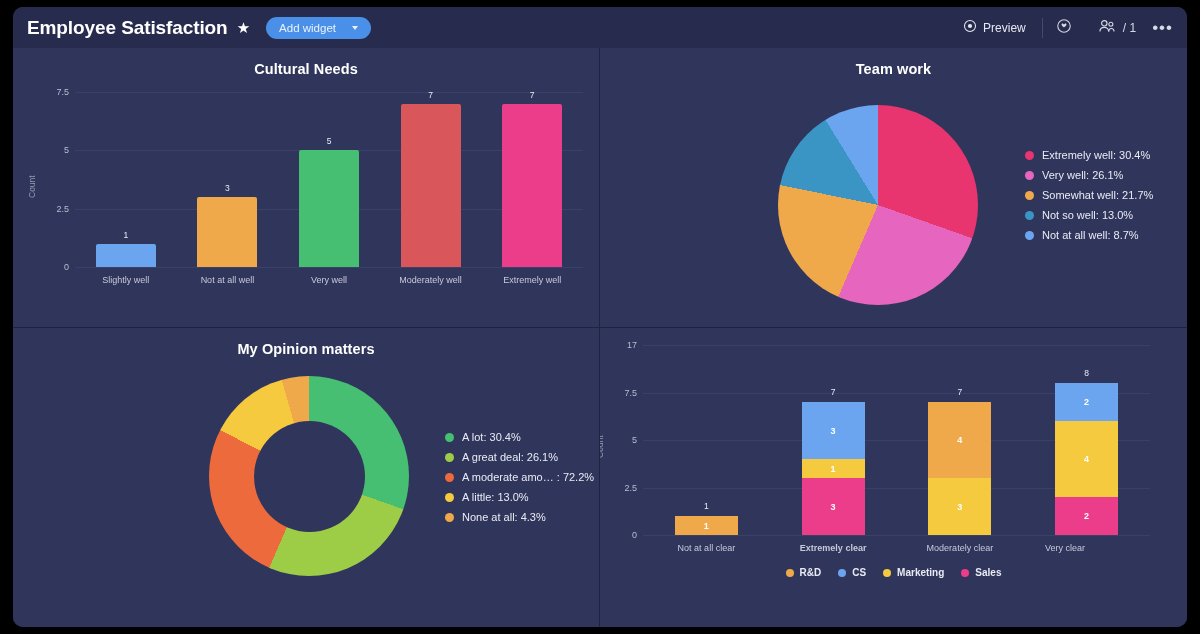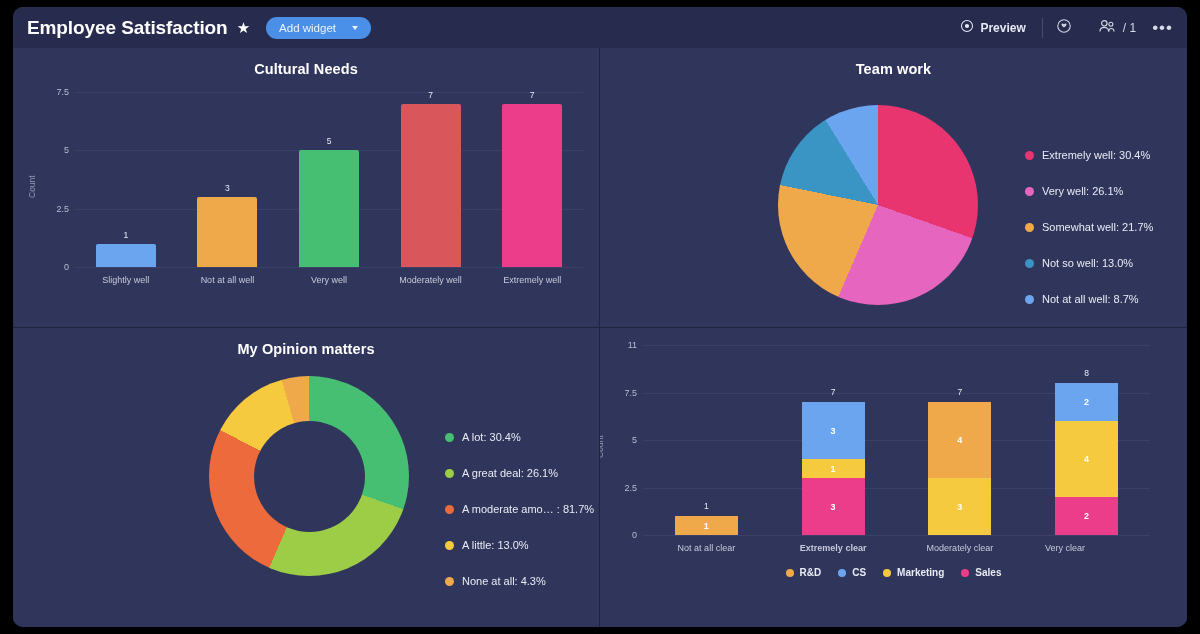--- a/index.html
+++ b/index.html
@@ -70,21 +70,20 @@
     margin-left: auto;
     display: flex;
     align-items: center;
     height: 100%;
   }
   .preview-btn {
     display: flex; align-items: center; gap: 6px;
     color: #e6e8f2; font-size: 12px;
     cursor: pointer;
     padding-right: 16px;
-    font-weight: bold;
   }
   .hdr-divider {
     width: 1px; height: 20px; background: #454a70;
   }
   .hdr-icon-group {
     display: flex; align-items: center; gap: 4px;
     padding: 0 13px;
     color: #d6d9e6;
     cursor: pointer;
   }
@@ -168,21 +167,21 @@
     text-align: center;
     transform: translate(-50%, -50%);
     white-space: nowrap;
   }
 
   
   .legend-v {
     position: absolute;
     display: flex;
     flex-direction: column;
-    gap: 24px;
+    gap: 8px;
   }
   .legend-item {
     display: flex;
     align-items: center;
     gap: 8px;
     font-size: 11px;
     color: #e9ebf4;
     white-space: nowrap;
     cursor: pointer;
   }
@@ -328,21 +327,21 @@
             <div class="legend-item">
               <span class="legend-dot" style="background: rgb(71, 191, 114);"></span>
               <span>A lot: 30.4%</span>
             </div>
             <div class="legend-item">
               <span class="legend-dot" style="background: rgb(157, 204, 70);"></span>
               <span>A great deal: 26.1%</span>
             </div>
             <div class="legend-item">
               <span class="legend-dot" style="background: rgb(236, 106, 59);"></span>
-              <span>A moderate amo… : 81.7%</span>
+              <span>A moderate amo… : 72.2%</span>
             </div>
             <div class="legend-item">
               <span class="legend-dot" style="background: rgb(245, 202, 63);"></span>
               <span>A little: 13.0%</span>
             </div>
             <div class="legend-item">
               <span class="legend-dot" style="background: rgb(240, 169, 74);"></span>
               <span>None at all: 4.3%</span>
             </div>
           </div>
@@ -353,21 +352,21 @@
       <div class="plot" id="plot-cg" style="left:0; top:0; width:587px; height:340px;">
           <div class="gridline" style="left: 43px; top: 207px; width: 507px;"></div>
           <div class="ytick" style="left: 9px; top: 207px; width: 28px;">0</div>
           <div class="gridline" style="left: 43px; top: 159.5px; width: 507px;"></div>
           <div class="ytick" style="left: 9px; top: 159.5px; width: 28px;">2.5</div>
           <div class="gridline" style="left: 43px; top: 112px; width: 507px;"></div>
           <div class="ytick" style="left: 9px; top: 112px; width: 28px;">5</div>
           <div class="gridline" style="left: 43px; top: 64.5px; width: 507px;"></div>
           <div class="ytick" style="left: 9px; top: 64.5px; width: 28px;">7.5</div>
           <div class="gridline" style="left: 43px; top: 17px; width: 507px;"></div>
-          <div class="ytick" style="left: 9px; top: 17px; width: 28px;">11</div>
+          <div class="ytick" style="left: 9px; top: 17px; width: 28px;">17</div>
           <div class="axis-title" style="left: -5px; top: 130px;">Count</div>
           <div class="bar" style="left: 74.875px; top: 188px; width: 63px; height: 19px; background: rgb(240, 169, 74); border-radius: 0px;"></div>
           <div class="seg-value" style="left: 106.375px; top: 197.5px;">1</div>
           <div class="bar-value" style="left: 106.375px; top: 173px;">1</div>
           <div class="xlabel" style="left: 106.375px; top: 215px;">Not at all clear</div>
           <div class="bar" style="left: 201.625px; top: 150px; width: 63px; height: 57px; background: rgb(236, 61, 138); border-radius: 0px;"></div>
           <div class="seg-value" style="left: 233.125px; top: 178.5px;">3</div>
           <div class="bar" style="left: 201.625px; top: 131px; width: 63px; height: 19px; background: rgb(245, 202, 63); border-radius: 0px;"></div>
           <div class="seg-value" style="left: 233.125px; top: 140.5px;">1</div>
           <div class="bar" style="left: 201.625px; top: 74px; width: 63px; height: 57px; background: rgb(107, 165, 240); border-radius: 0px;"></div>

